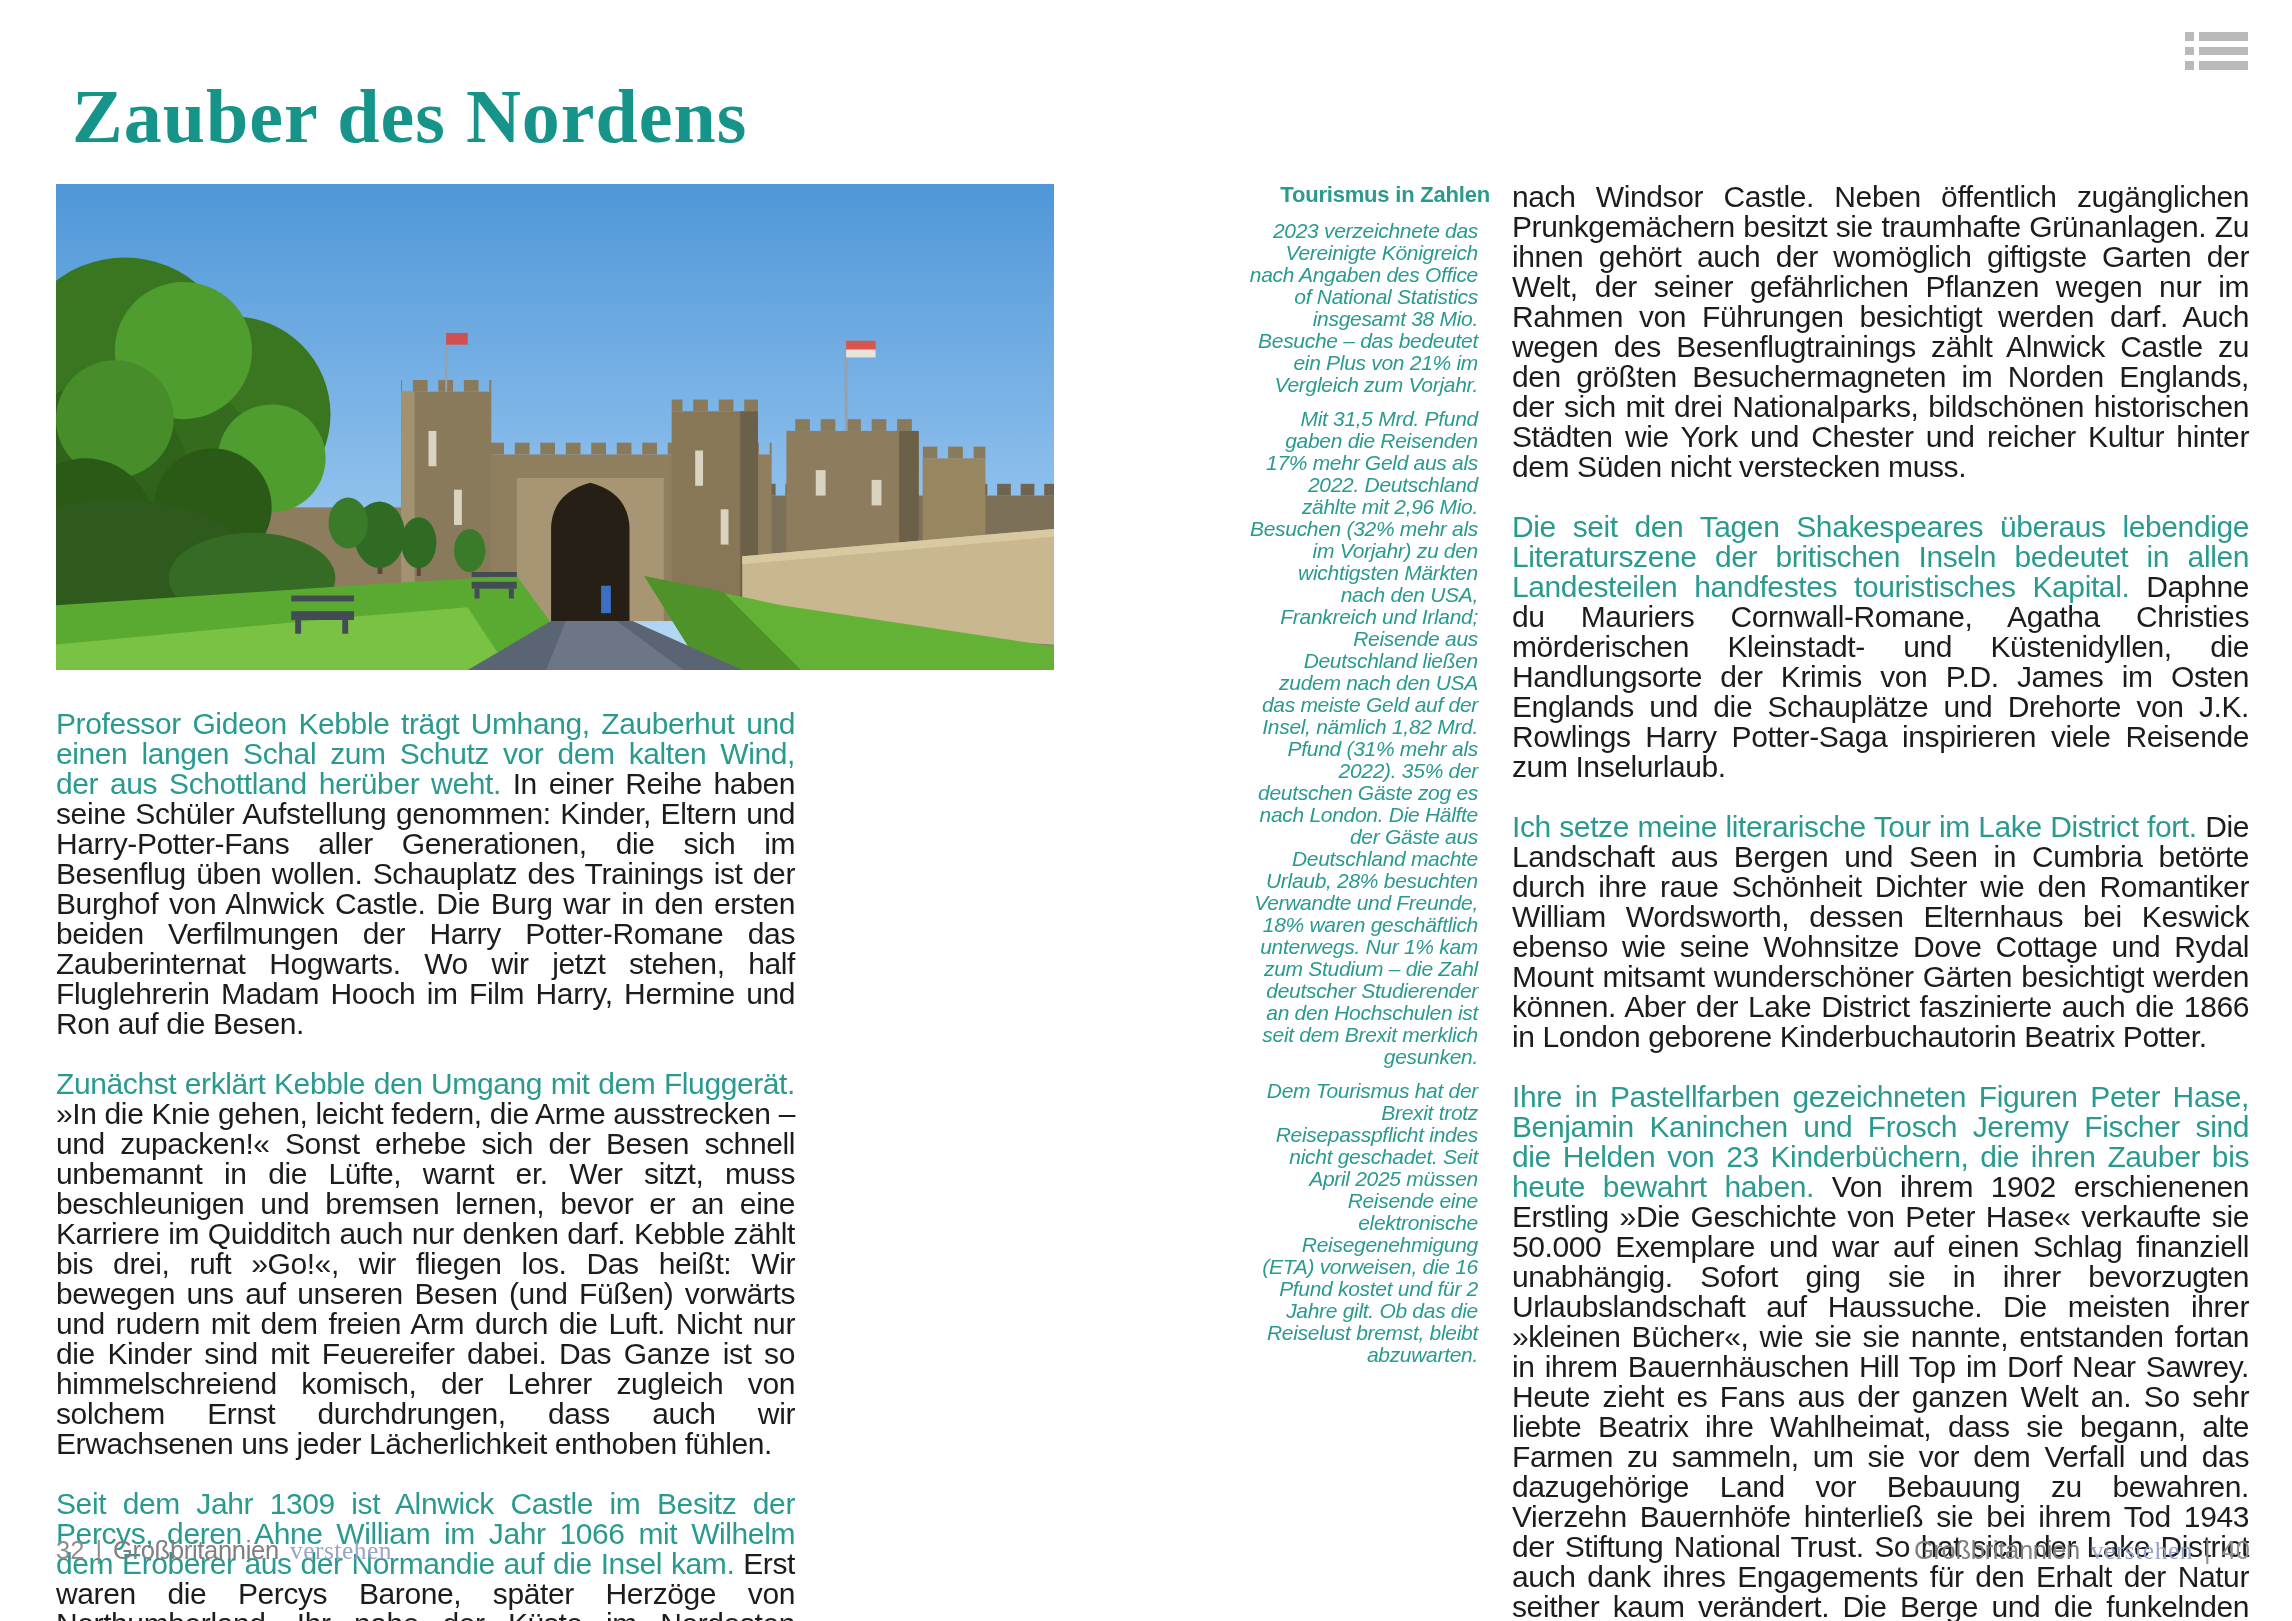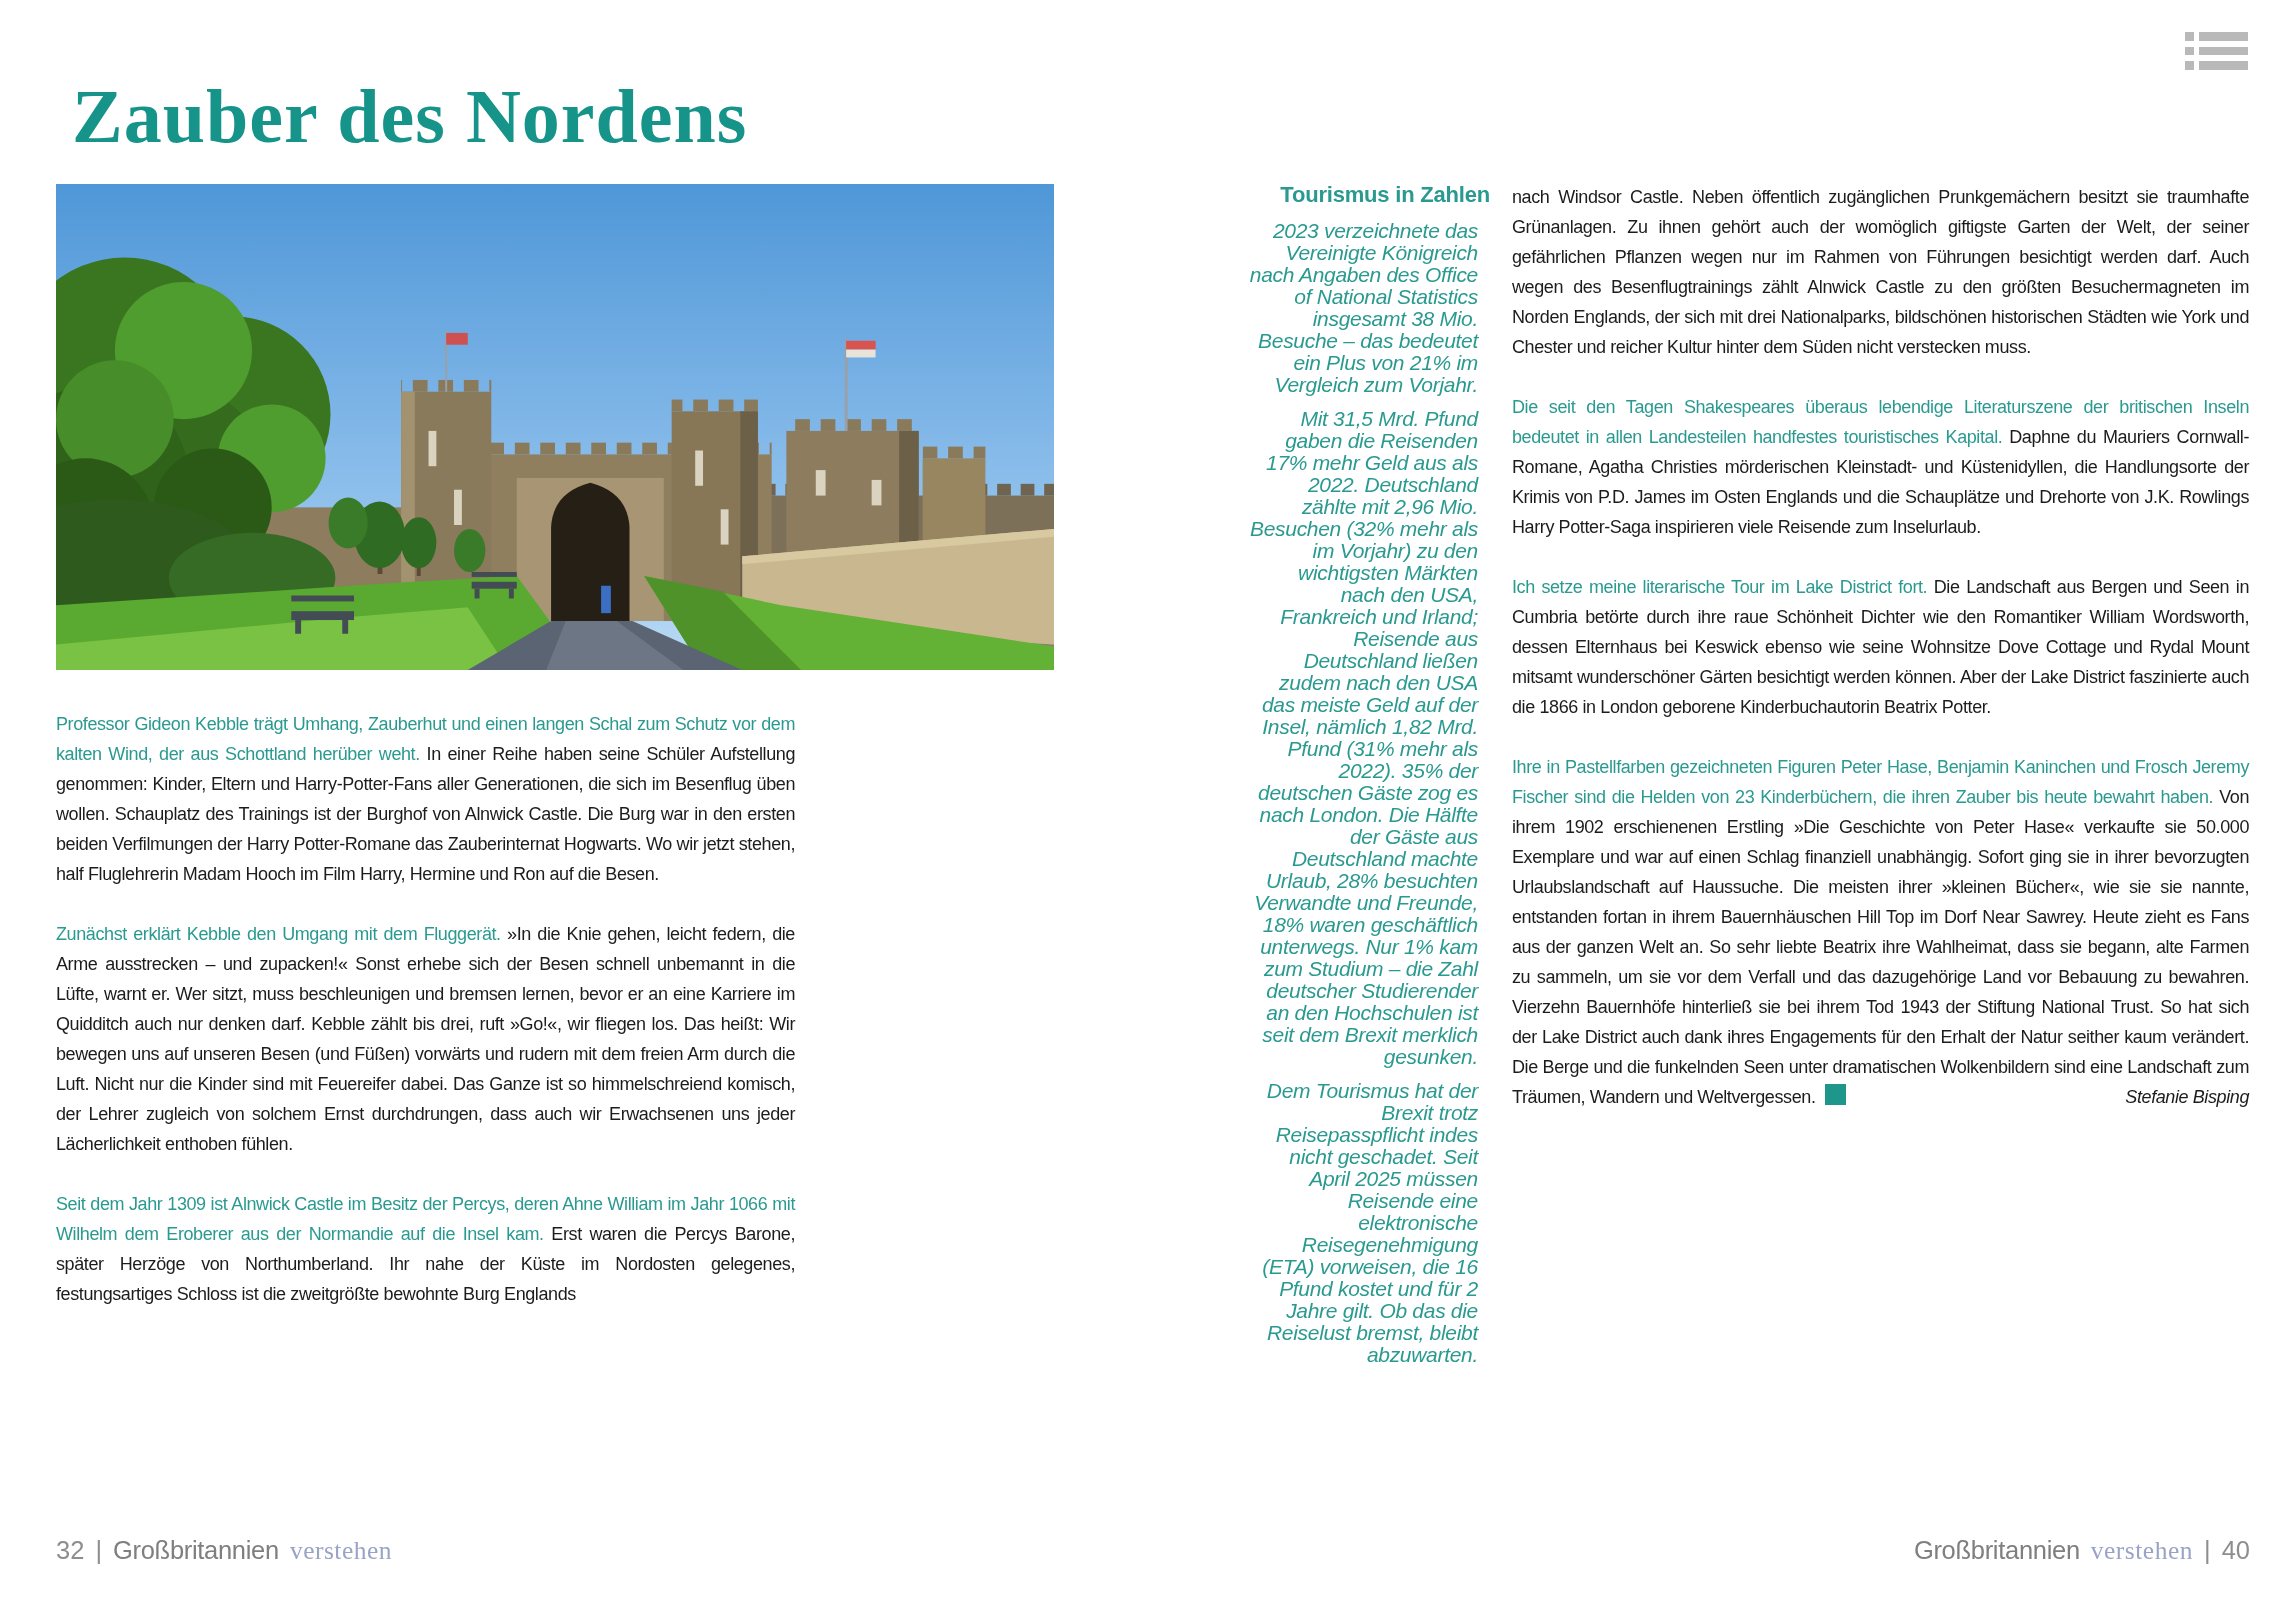--- a/index.html
+++ b/index.html
@@ -29,21 +29,21 @@
   .list-icon .dot{width:8.8px;height:8.8px;background:var(--icon-gray);flex:0 0 auto;}
   .list-icon .bar{height:8.8px;background:var(--icon-gray);flex:1;}
   
   .photo{
     position:absolute;left:56px;top:184px;width:998px;height:486px;overflow:hidden;
   }
   .photo svg{display:block;width:100%;height:100%;}
   
   .col{position:absolute;}
   .col p{
-    margin:0 0 30px 0;font-size:18px;line-height:30px;
+    margin:0 0 30px 0;font-size:30px;line-height:30px;
     letter-spacing:-0.4px;text-align:justify;hyphens:auto;
   }
   .col p:last-child{margin-bottom:0;}
   .col-left{left:56px;top:709px;width:739px;}
   .col-right{left:1512px;top:182px;width:737px;}
   .lead{color:var(--accent-text);}
   .end-square{
     display:inline-block;width:20.6px;height:20.6px;background:var(--end-marker);
     vertical-align:-2px;margin-left:9.8px;
   }

